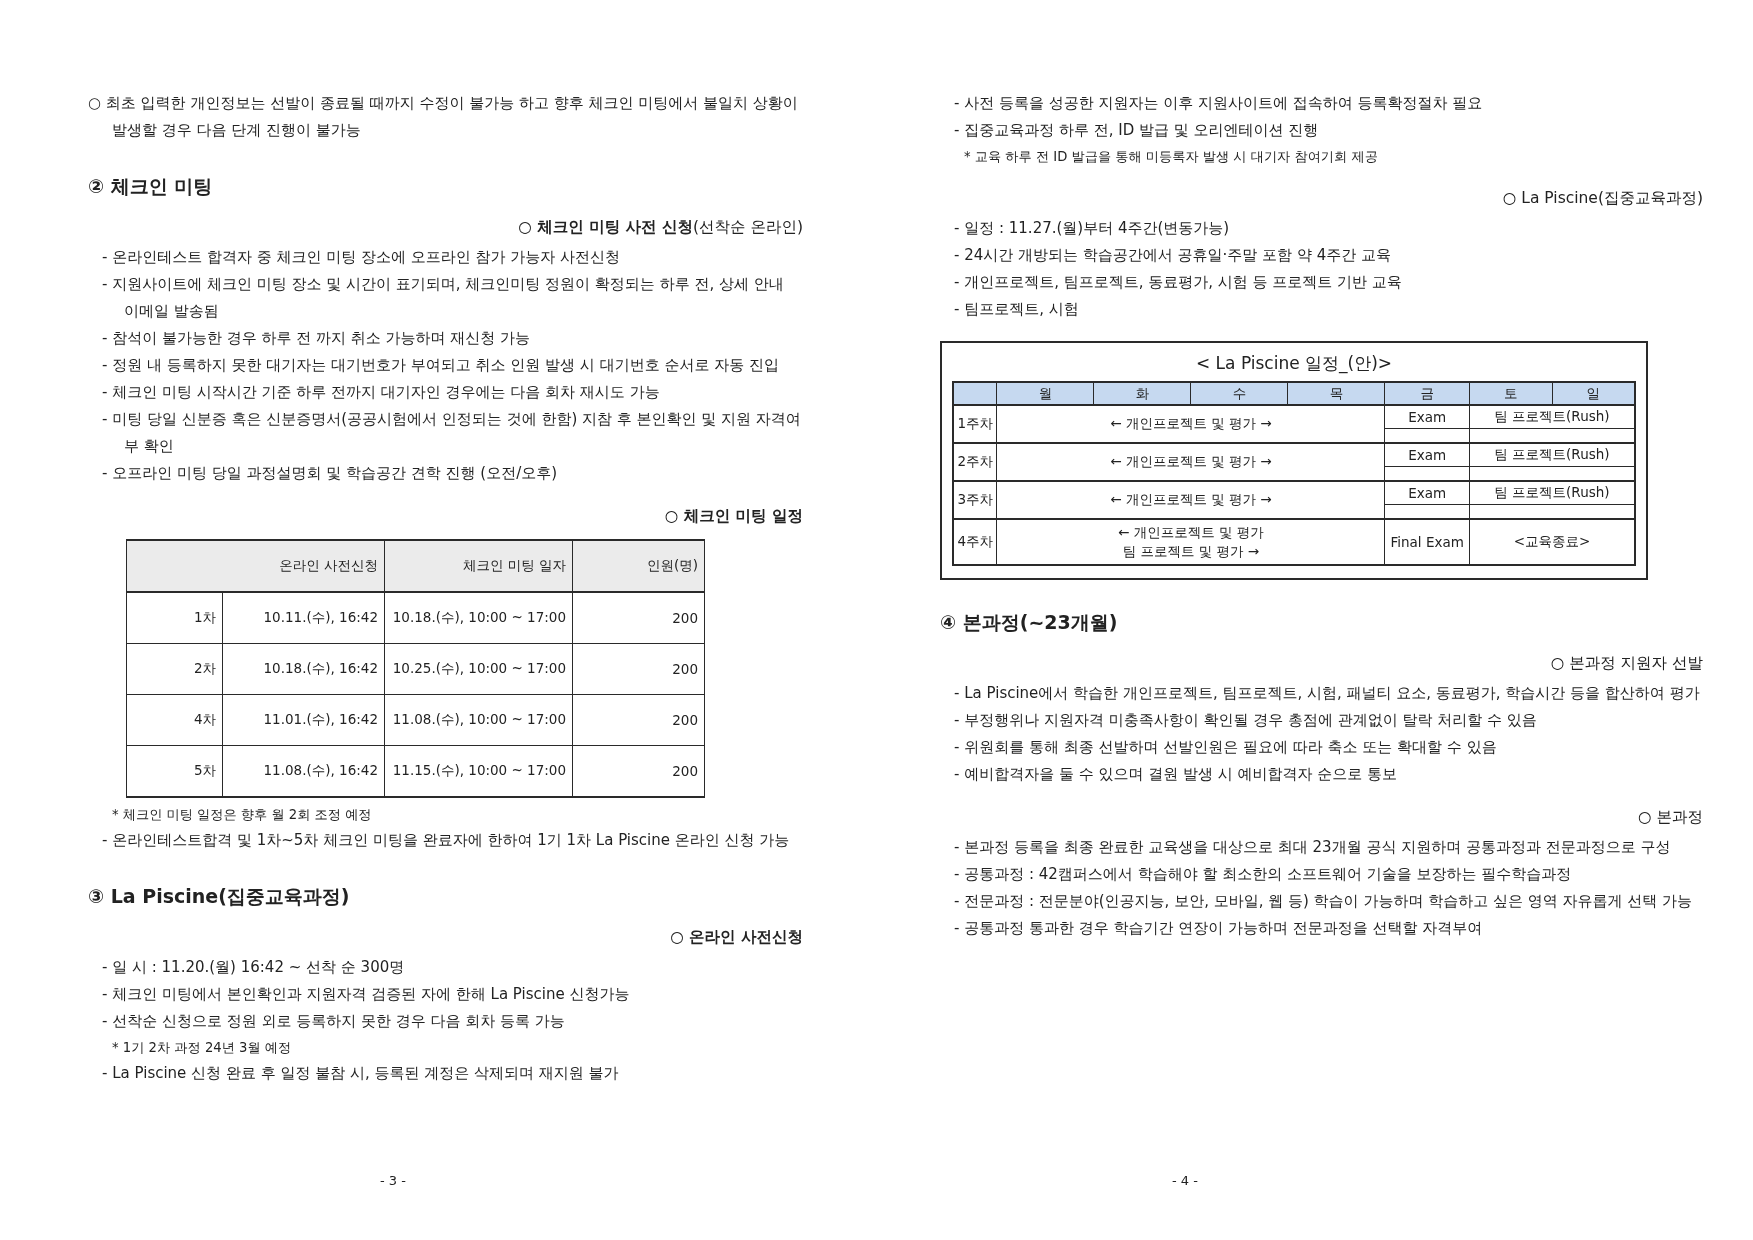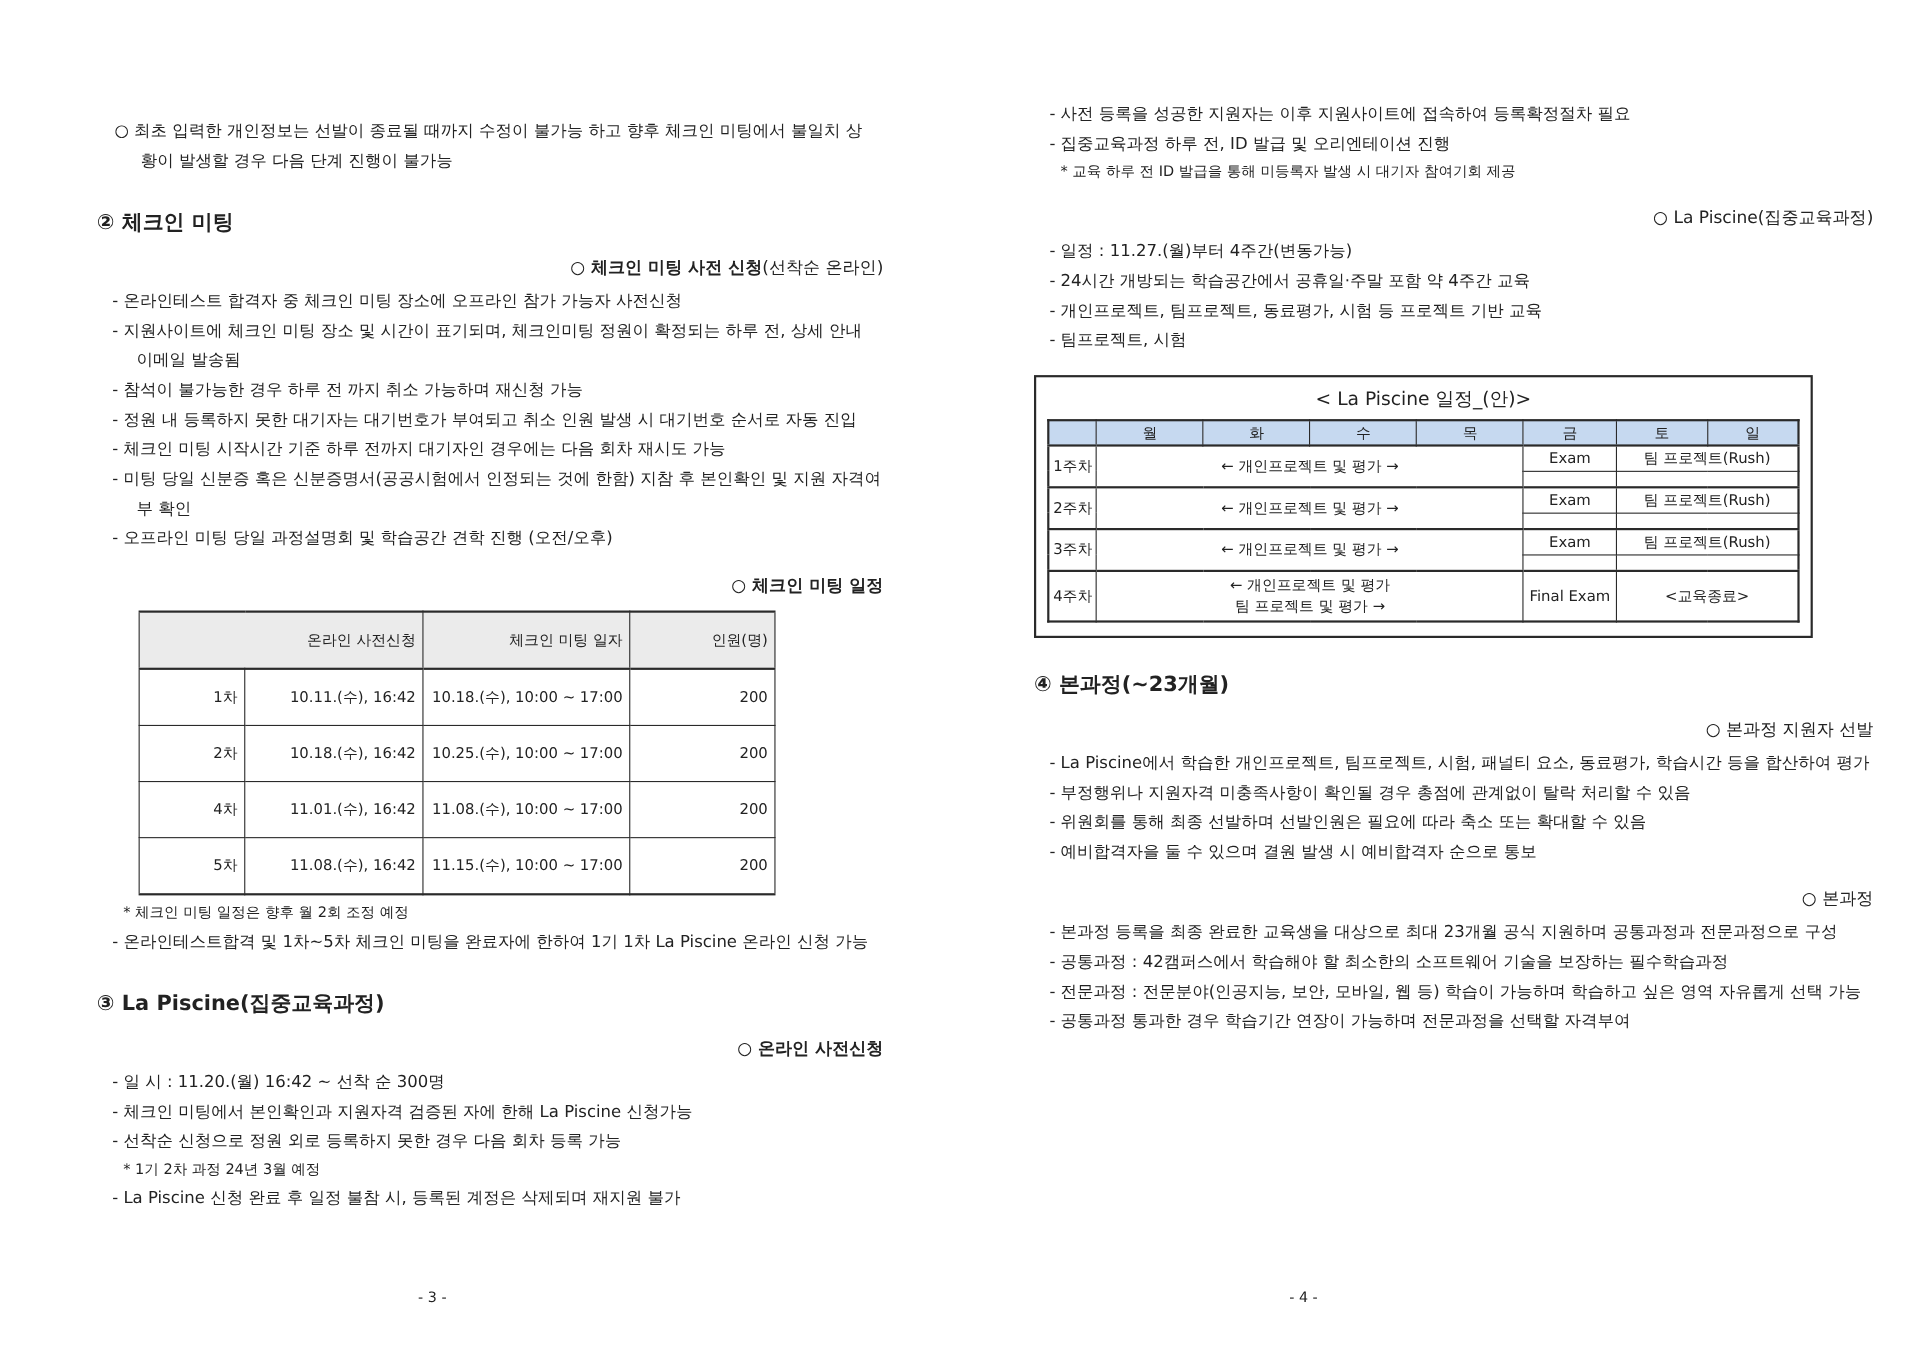--- a/index.html
+++ b/index.html
@@ -8,21 +8,21 @@
   body {
     width:1753px; height:1240px; background:#ffffff; position:relative;
     font-family:"DejaVu Sans","Liberation Sans",sans-serif; color:#222;
   }
   .spread { display:flex; width:100%; height:100%; }
   .page { position:relative; }
   .page-3 { width:877px; padding:90px 74px 0 88px; }
   .page-4 { width:876px; padding:90px 50px 0 63px; }
 
   .t { font-size:15px; line-height:27px; }
-  .intro { padding-left:24px; text-indent:-24px; margin:16px; }
+  .intro { padding-left:24px; text-indent:-24px; margin:0; }
   .h2 { font-size:19px; font-weight:bold; margin:30px 0 12px 0; line-height:24px; }
   .circ { font-size:15.5px; line-height:26px; margin:16px 0 4px 10px;text-align:right; }
   .circ.bold { font-weight:bold; }
   .circ .sfx { font-weight:normal; }
   .dash { margin-left:14px; padding-left:22px; text-indent:-22px; }
   .note { font-size:13.2px; line-height:25px; margin-left:24px; }
 
   
   .stable { border-collapse:collapse; margin:10px 0 4px 38px; font-size:13.5px;
             border-top:2px solid var(--bdr); border-bottom:2px solid var(--bdr); }

